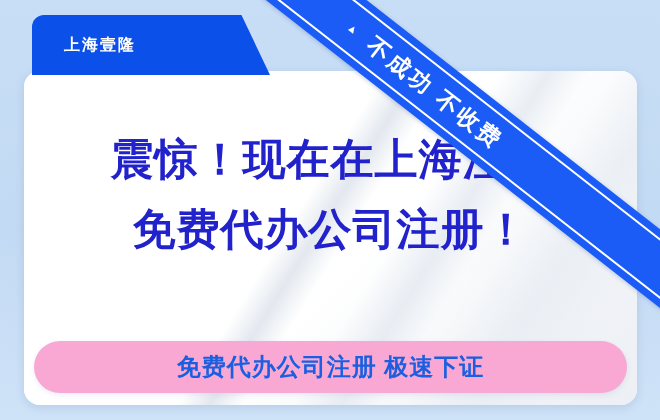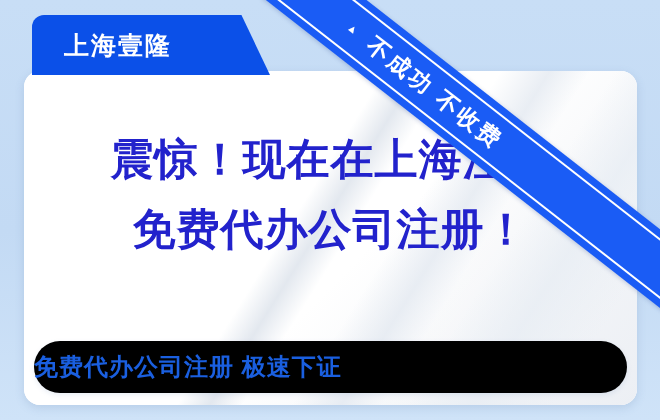--- a/index.html
+++ b/index.html
@@ -40,21 +40,21 @@
     left: 32px;
     top: 15px;
     width: 238px;
     height: 60px;
     display: flex;
     align-items: center;
     z-index: 4;
   }
   .tab-label {
     color: #ffffff;
-    font-size: 25px;
+    font-size: 16px;
     font-weight: bold;
     letter-spacing: 2px;
     padding-left: 32px;
     white-space: nowrap;
   }
 
   
   .card {
     position: absolute;
     left: 24px;
@@ -109,25 +109,26 @@
     white-space: nowrap;
   }
 
   
   .pill {
     position: absolute;
     left: 10px;
     right: 10px;
     bottom: 12px;
     height: 52px;
-    background: #000000;
+    background: #f9a8d4;
     border-radius: 26px;
     box-shadow: 0 2px 5px rgba(120,150,190,0.16);
     display: flex;
     align-items: center;
+    justify-content: center;
   }
   .pill-label {
     color: #1a5fe0;
     font-size: 24px;
     font-weight: bold;
     letter-spacing: 1px;
     white-space: nowrap;
   }
 
   

